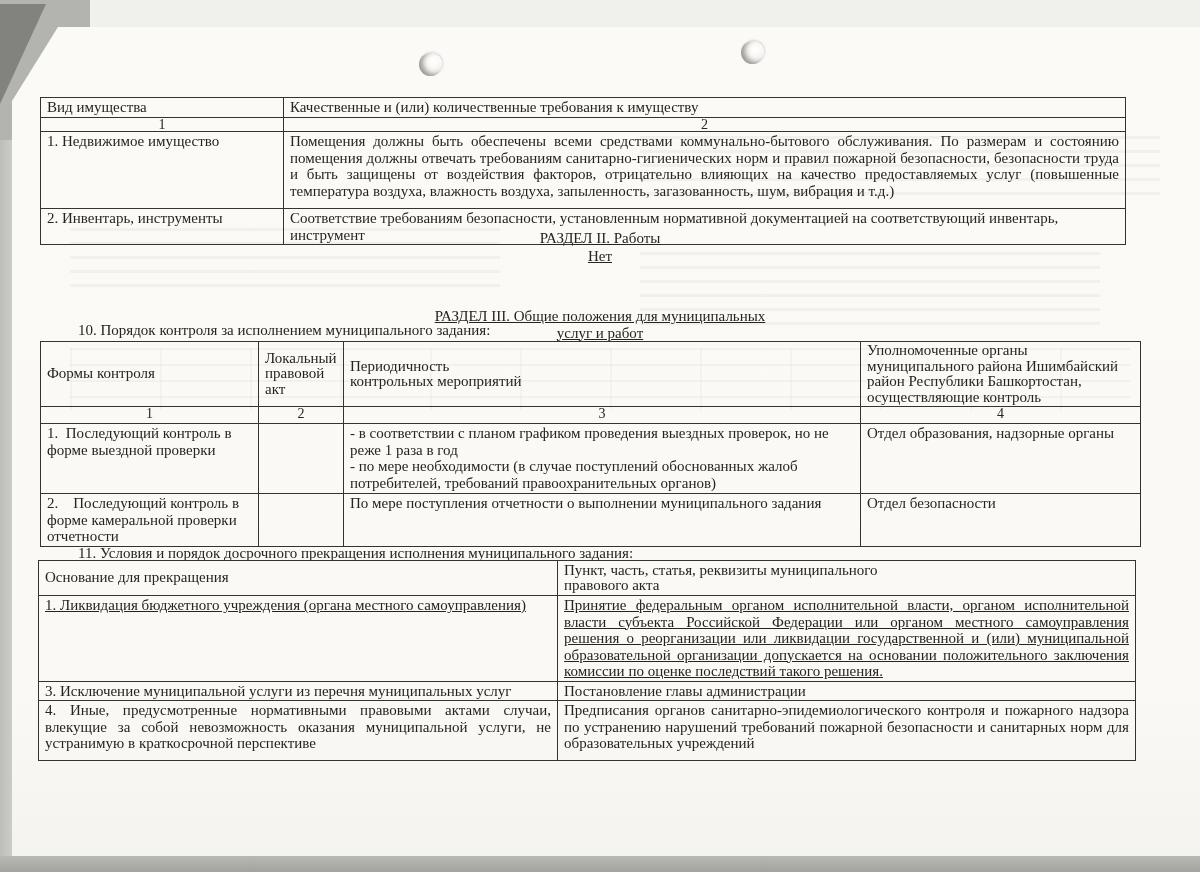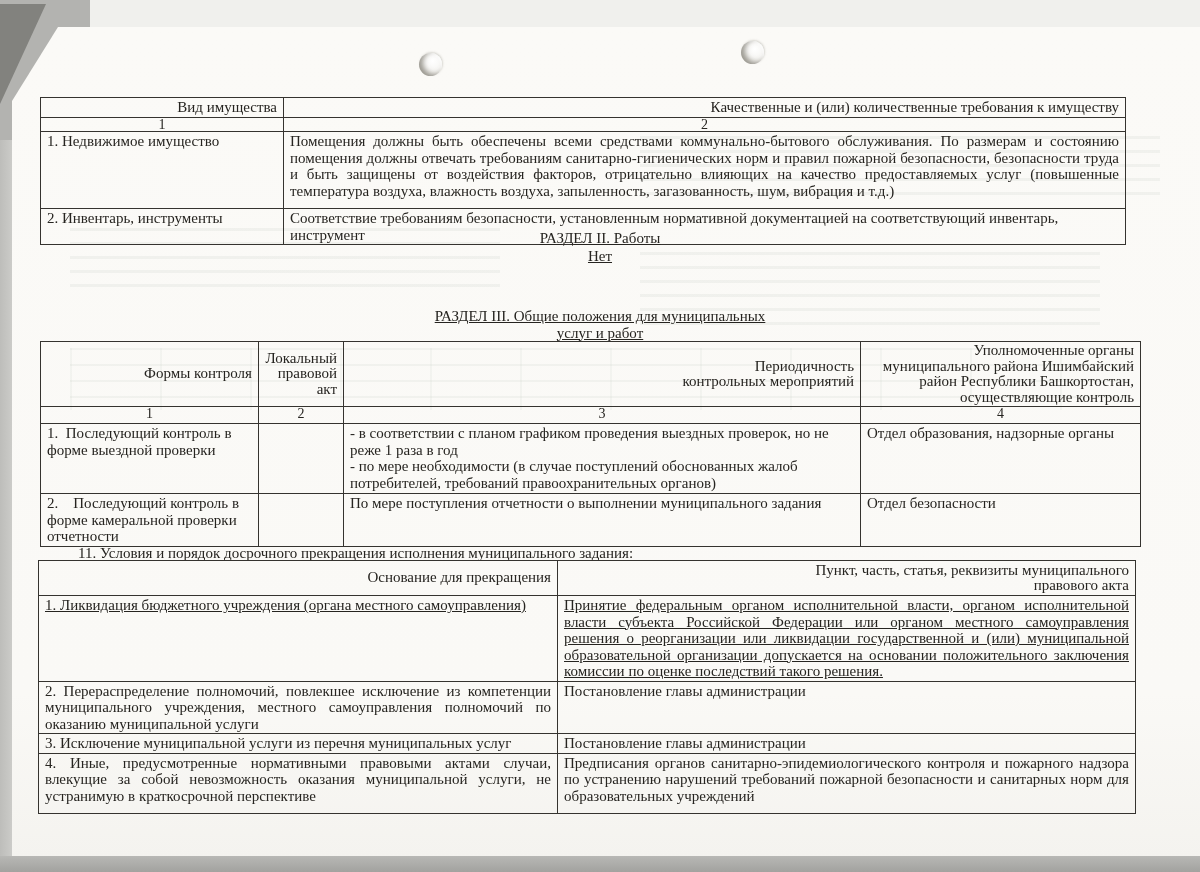--- a/index.html
+++ b/index.html
@@ -29,21 +29,21 @@
   
   .hole{
     position:absolute;width:23px;height:23px;border-radius:50%;
     background:radial-gradient(circle at 60% 35%,#ffffff 0%,#f4f3f0 60%,#e6e4df 100%);
     box-shadow:inset 4px -2px 5px rgba(90,85,75,.55), inset -1px 1px 2px rgba(255,255,255,.9), 1px -1px 2px rgba(120,115,105,.25);
   }
   
   .content{position:absolute;left:0;top:0;width:1200px;height:872px;font-size:15px;line-height:16.5px;}
   table{border-collapse:collapse;table-layout:fixed;position:absolute;font-size:15px;line-height:16.5px;color:#262420;}
   td,th{border:1.6px solid #35332f;padding:1px 6px;vertical-align:top;font-weight:normal;overflow:hidden;}
-  th{text-align:right;vertical-align:middle;line-height:15.5px;font-family:Liberation Serif, serif;}
+  th{text-align:left;vertical-align:middle;line-height:15.5px;font-family:Liberation Serif, serif;}
   .numrow td{text-align:center;line-height:13px;padding:0 2px;font-size:14px;}
   .prelines{white-space:pre-line;}
   .just{text-align:justify;}
   .heading{position:absolute;left:40px;width:1120px;text-align:center;white-space:pre-line;text-decoration:underline;}
   .label{position:absolute;white-space:nowrap;}
 </style>
 </head>
 <body>
 
 <div class="canvas">
@@ -87,20 +87,21 @@
         <td>Соответствие требованиям безопасности, установленным нормативной документацией на соответствующий инвентарь, инструмент</td>
       </tr>
     </tbody>
       </table>
 
     <div class="heading" style="top:230px;">РАЗДЕЛ II. Работы</div>
     <div class="heading" style="top:248px;">Нет</div>
     <div class="heading" style="top:276px;margin-top:32px;">РАЗДЕЛ III. Общие положения для муниципальных
 услуг и работ</div>
 
+    <div class="label" style="left:78px;top:322px;">10. Порядок контроля за исполнением муниципального задания:</div>
 
     <table style="left:40px;top:341px;width:1100px;">
       <colgroup>
           <col style="width:218px">
           <col style="width:85px">
           <col style="width:517px">
           <col style="width:280px">
         </colgroup>
       <tbody>
           <tr style="height:60px;">
@@ -146,24 +147,20 @@
       <tbody>
           <tr style="height:35px;">
         <th>Основание для прекращения</th>
         <th class="prelines">Пункт, часть, статья, реквизиты муниципального
 правового акта</th>
       </tr>
       <tr style="height:80px;text-decoration:underline;">
         <td>1. Ликвидация бюджетного учреждения (органа местного самоуправления)</td>
         <td class="prelines just">Принятие федеральным органом исполнительной власти, органом исполнительной власти субъекта Российской Федерации или органом местного самоуправления решения о реорганизации или ликвидации государственной и (или) муниципальной образовательной организации допускается на основании положительного заключения комиссии по оценке последствий такого решения.</td>
       </tr>
-      <tr style="height:48px;">
-        <td class="just">2. Перераспределение полномочий, повлекшее исключение из компетенции муниципального учреждения, местного самоуправления полномочий по оказанию муниципальной услуги</td>
-        <td>Постановление главы администрации</td>
-      </tr>
       <tr style="height:18px;margin-top:12px;">
         <td>3. Исключение муниципальной услуги из перечня муниципальных услуг</td>
         <td>Постановление главы администрации</td>
       </tr>
       <tr style="height:60px;">
         <td class="just">4. Иные, предусмотренные нормативными правовыми актами случаи, влекущие за собой невозможность оказания муниципальной услуги, не устранимую в краткосрочной перспективе</td>
         <td class="just">Предписания органов санитарно-эпидемиологического контроля и пожарного надзора по устранению нарушений требований пожарной безопасности и санитарных норм для образовательных учреждений</td>
       </tr>
     </tbody>
       </table>

